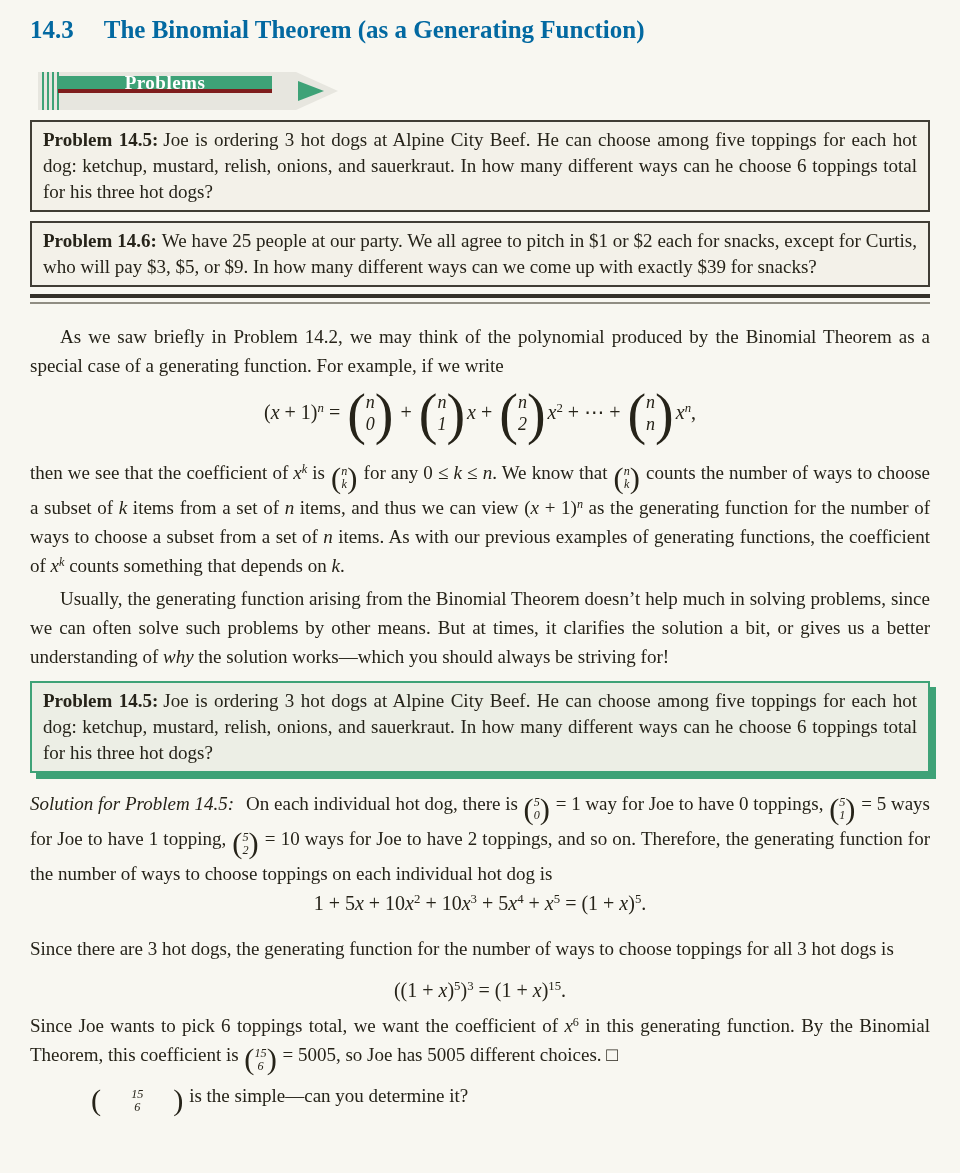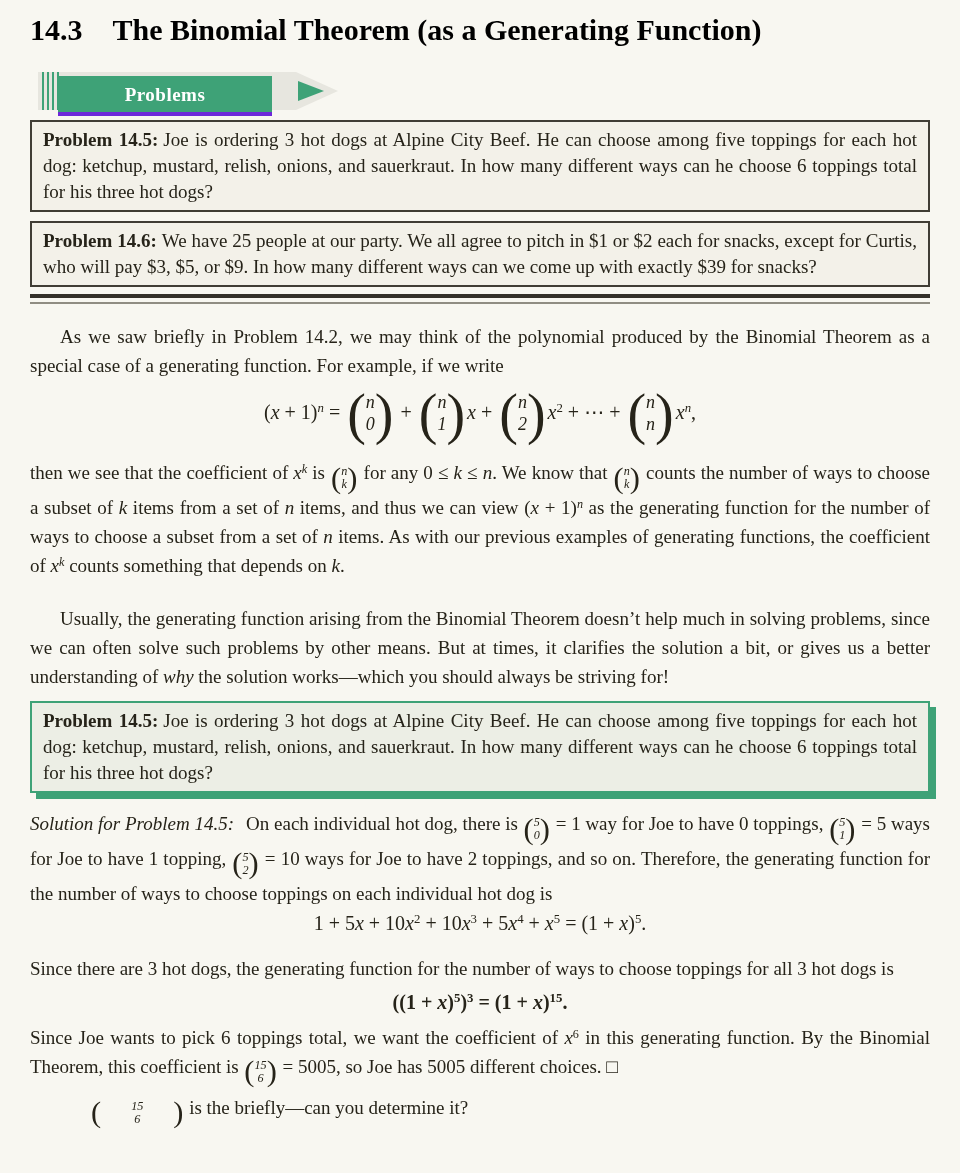--- a/index.html
+++ b/index.html
@@ -5,58 +5,58 @@
   * { margin:0; padding:0; box-sizing:border-box; }
   html,body { width:960px; }
   body {
     height:1173px; overflow:hidden;
     background:#f8f7f1; color:#262319;
     font-family:"Liberation Serif","DejaVu Serif",serif;
     font-size:19px; line-height:29px;
   }
   .page { padding:14px 30px 0 30px; }
 
-  h1 { font-size:30px; line-height:32px; font-weight:bold; color:#000000; }
+  h1 { font-size:25px; line-height:32px; font-weight:bold; color:#0369a1; }
   .sec-num { margin-right:30px; }
 
   
   .pencil { position:relative; height:38px; width:300px; margin:26px 0 0 8px; }
   .pencil-body { position:absolute; inset:0; background:#e7e6df;
     clip-path:polygon(0 0, 86% 0, 100% 50%, 86% 100%, 0 100%); }
   .stripes i { position:absolute; top:0; bottom:0; width:2px; background:#3ea277; }
   .stripes i:nth-child(1){left:4px;} .stripes i:nth-child(2){left:9px;}
   .stripes i:nth-child(3){left:14px;} .stripes i:nth-child(4){left:19px;}
-  .pencil-label { position:absolute; left:20px; top:4px; width:214px; height:40px;
-    background:#3ea277; border-bottom:4px solid #6d28d9; color:#fff;
+  .pencil-label { position:absolute; left:20px; top:4px; width:214px; height:17px;
+    background:#3ea277; border-bottom:4px solid #7f1d1d; color:#fff;
     font-weight:bold; font-size:19px; letter-spacing:.5px;
     display:flex; align-items:center; justify-content:center; }
   .pencil-tip { position:absolute; left:260px; top:9px; width:0; height:0;
     border-left:26px solid #3ea277;
     border-top:10px solid transparent; border-bottom:10px solid transparent; }
 
   
   .problem-box { border:2px solid #403d35; background:#f3f1e9;
     padding:5px 11px; line-height:26px; text-align:justify; }
   .box-145 { margin-top:10px; }
   .box-146 { margin-top:9px; }
   .plabel { margin-right:5px; }
 
   .double-rule { margin-top:7px; height:10px;
     border-top:4px solid #34312a; border-bottom:2px solid #908d83; }
 
   .para { text-align:justify; }
   .indent { text-indent:30px; }
   .p1 { margin-top:18px; }
   .p2 { margin-top:16px; }
-  .p3 { margin-top:24px; }
+  .p3 { margin-top:4px; }
 
   .formula { text-align:center; font-size:20px; line-height:30px; white-space:pre-wrap; }
   .formula-a { margin-top:6px; }
   .formula-b { }
-  .formula-c { margin-top:4px;font-weight:bold; }
+  .formula-c { margin-top:12px; }
 
   sup { font-size:64%; line-height:0; vertical-align:baseline; position:relative; top:-0.5em; }
   .vr { font-style:italic; }
 
   
   .binom { display:inline-flex; align-items:center; vertical-align:-0.45em; line-height:1; margin:0 1px; }
   .binom .bp { font-size:1.6em; line-height:1; font-weight:400; }
   .binom .bc { display:inline-flex; flex-direction:column; align-items:center;
     font-size:0.64em; line-height:1.05; font-style:italic; }
   .formula-a .binom { vertical-align:middle; margin:0 2px; }
@@ -166,15 +166,15 @@
         <span class="bp">)</span>
       </span><span> = 5005, so Joe has 5005 different choices. </span><span>□</span></p>
 
   <p class="para indent p4"><span class="binom">
         <span class="bp">(</span>
         <span class="bc">
           <span>15</span>
           <span>6</span>
         </span>
         <span class="bp">)</span>
-      </span><span> is the briefly—can you determine it?</span></p>
+      </span><span> is the simple—can you determine it?</span></p>
 
 </div>
 
 </body></html>

